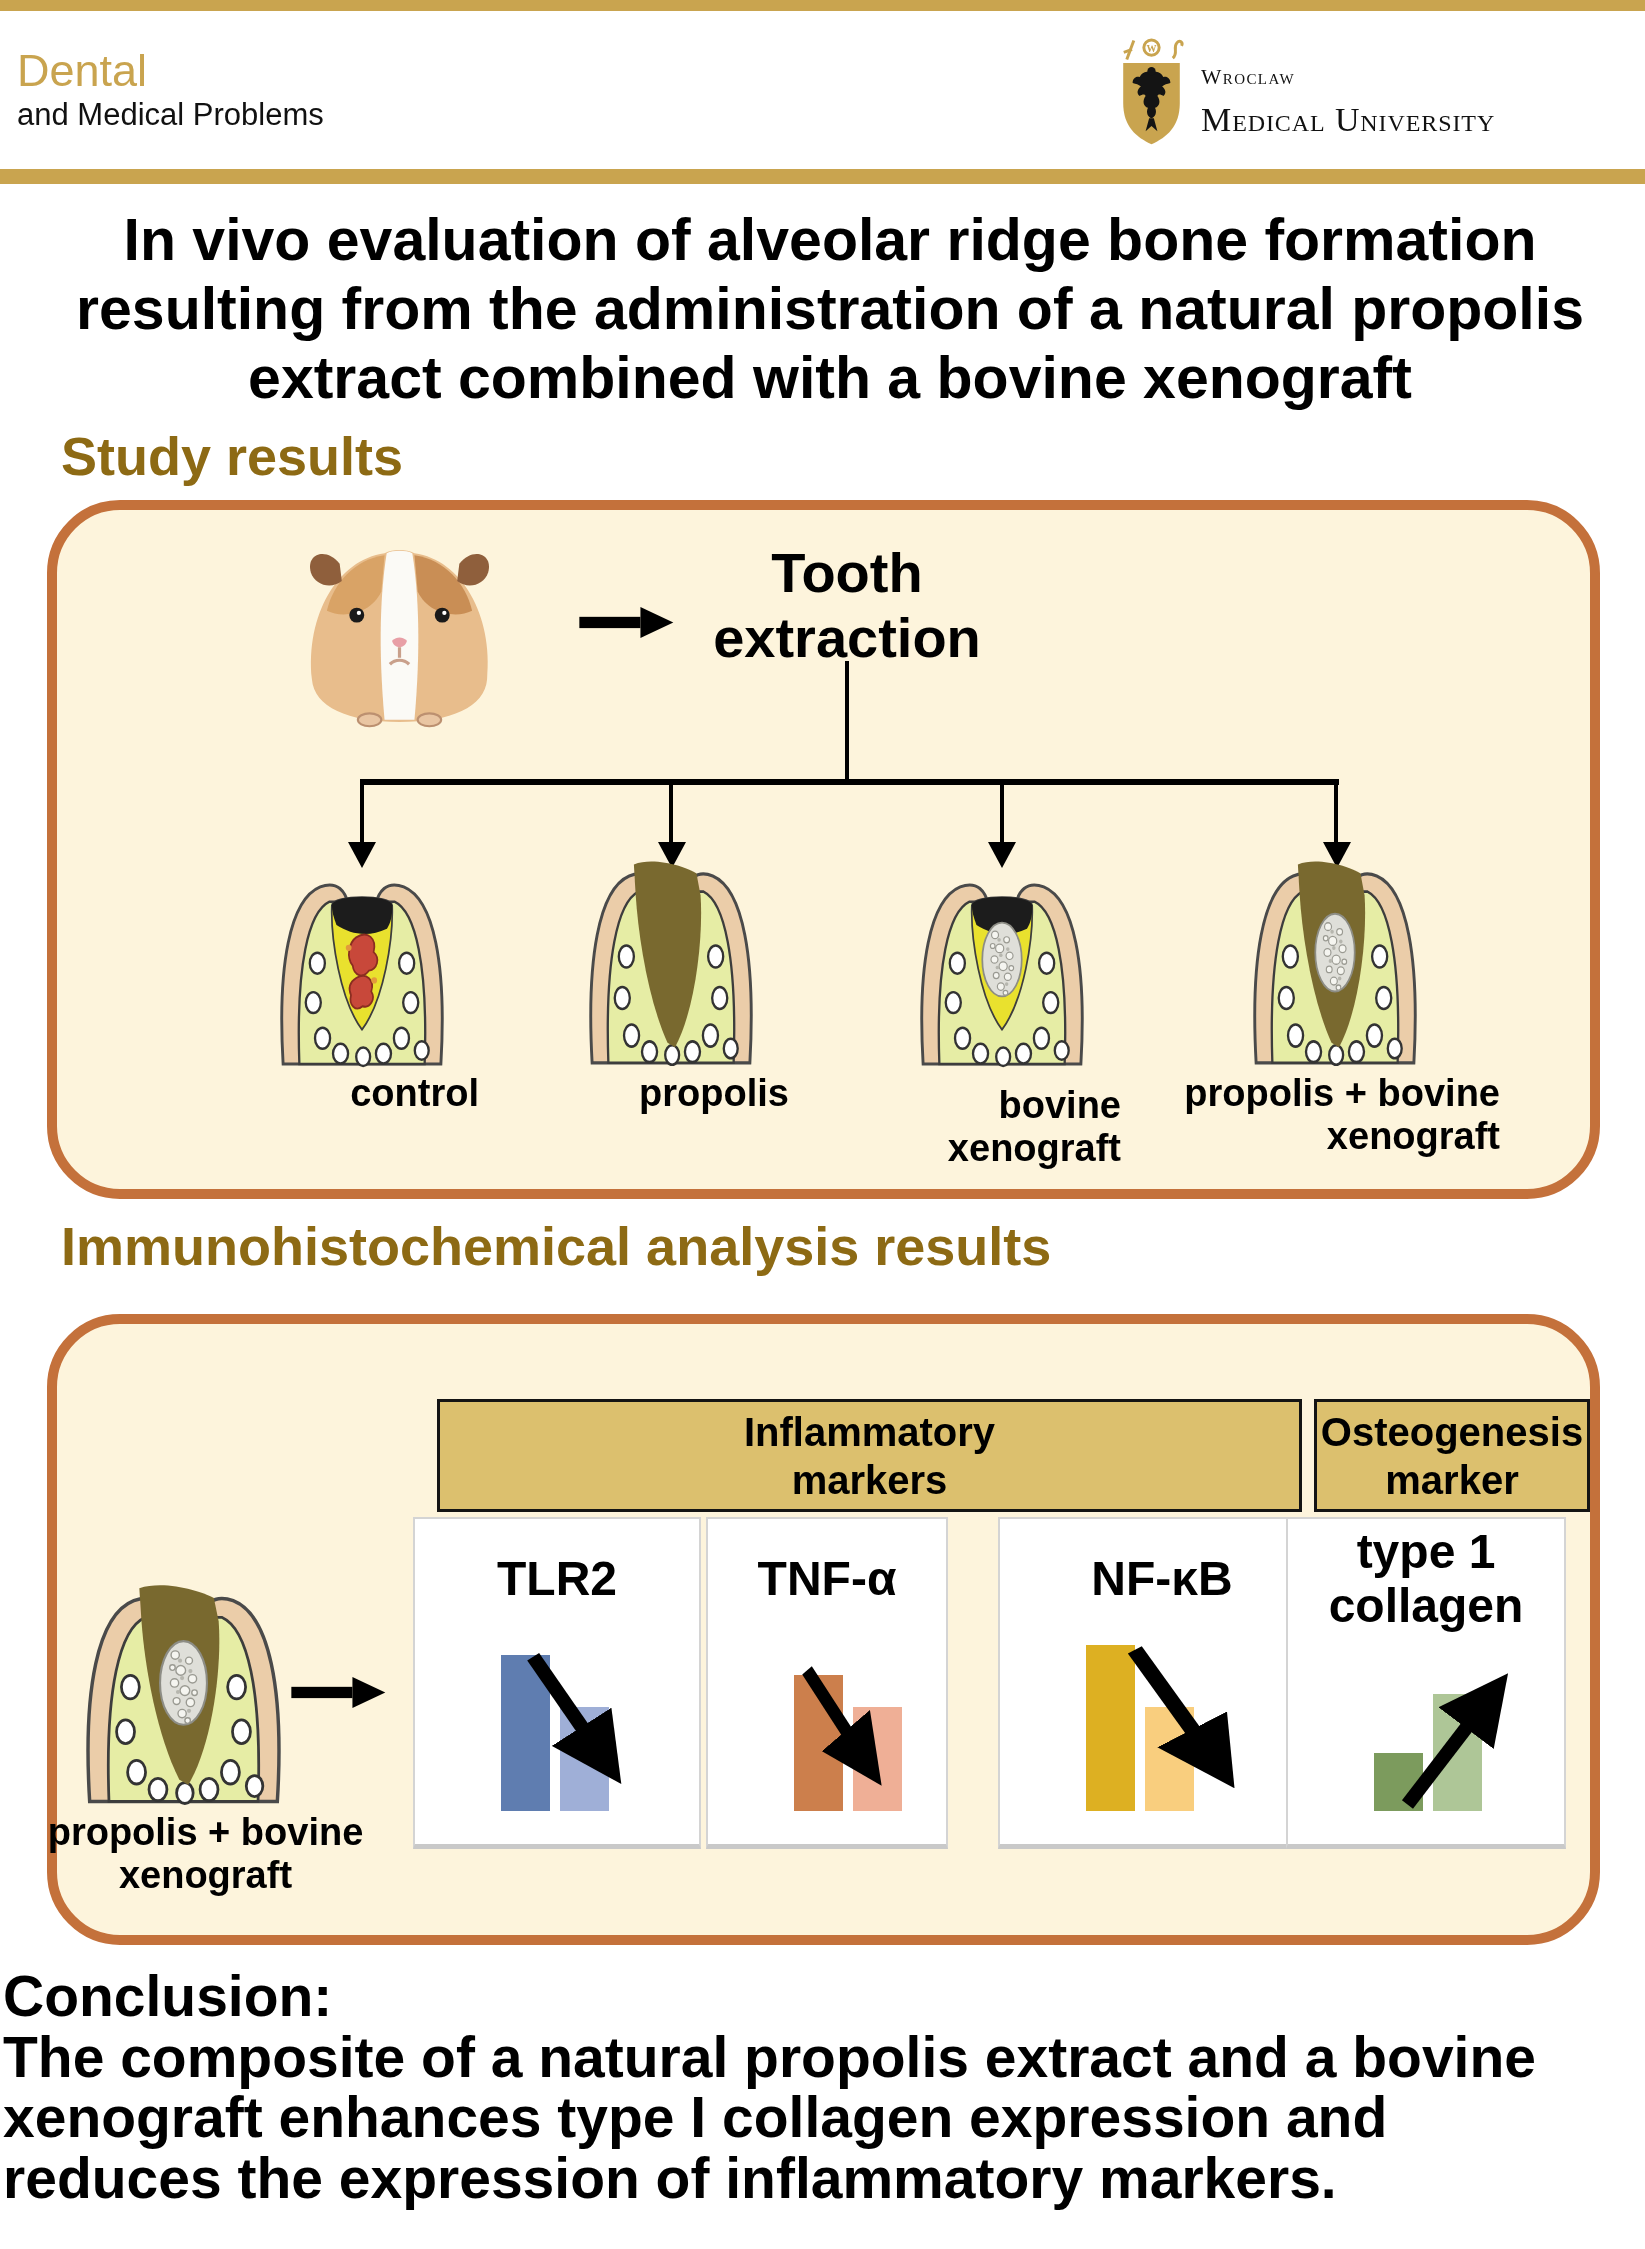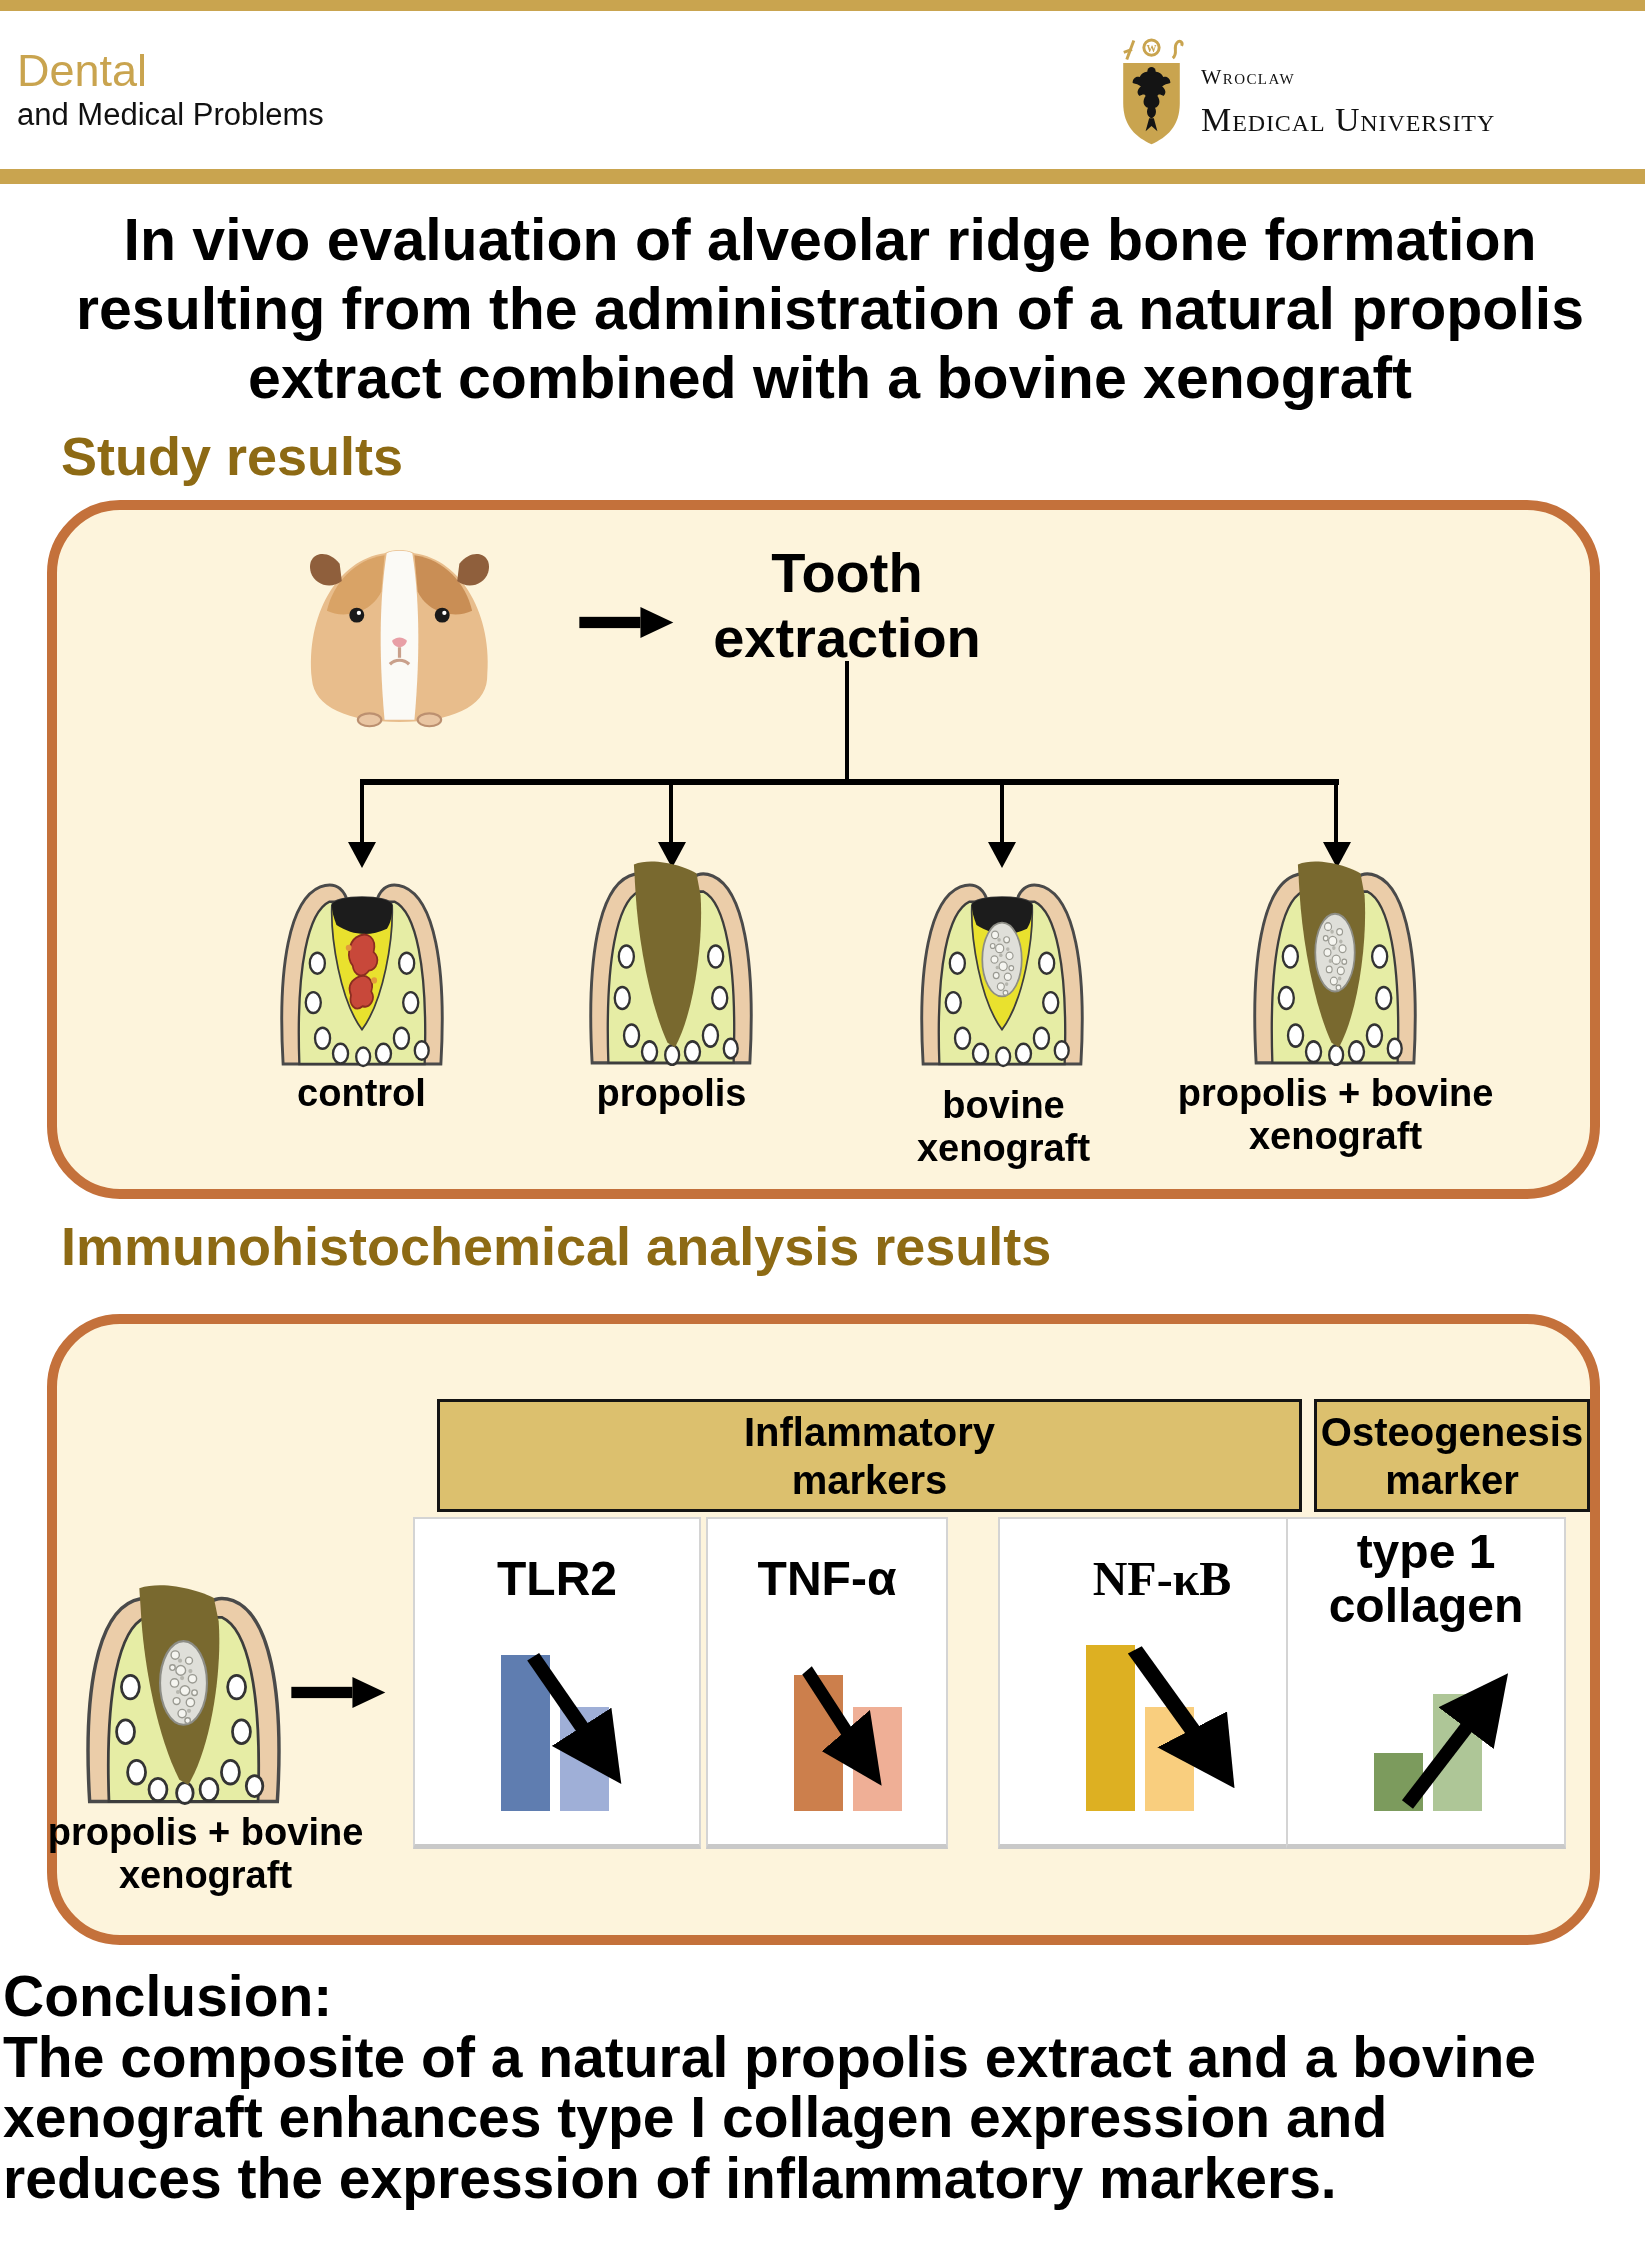--- a/index.html
+++ b/index.html
@@ -32,21 +32,21 @@
   #box-results{left:47px;top:1314px;width:1553px;height:631px;}
 
   .step{left:657px;top:541px;width:380px;font-size:56px;font-weight:bold;line-height:1.16;text-align:center;}
 
   
   .cline{background:#000;}
   .ahead{width:0;height:0;border-left:14px solid transparent;border-right:14px solid transparent;border-top:26px solid #000;}
 
   
   .sock{display:block;}
-  .g-label{top:1072px;font-size:38px;font-weight:bold;line-height:1.14;text-align:center;}
+  .g-label{top:1072px;font-size:38px;font-weight:bold;line-height:1.14;text-align:right;}
 
   
   .thead{top:1399px;height:113px;background:#DCC06E;border:3.3px solid #141414;box-sizing:border-box;
          display:flex;align-items:center;justify-content:center;text-align:center;
          font-size:40px;font-weight:bold;line-height:1.2;margin-left:24px;}
   .mpanel{top:1517px;height:332px;background:#fff;border:2.8px solid #D4D4D4;border-bottom:5.2px solid #C9C9C9;
           box-sizing:border-box;}
   .mtitle{left:0;top:5.6px;width:100%;height:108px;display:flex;align-items:center;justify-content:center;
           text-align:center;font-size:48px;font-weight:bold;line-height:1.12;}
   .bar{position:absolute;bottom:33px;width:49px;}
@@ -270,21 +270,21 @@
   </div>
   <div class="abs mpanel down" style="left:706px;width:242px;">
     <div class="abs mtitle pre">TNF-α</div>
     <div class="bar bar1" style="height: 42%; background: rgb(204, 127, 76);"></div>
     <div class="bar bar2" style="height: 32%; background: rgb(239, 175, 150);"></div>
     <svg class="trend t-down" viewBox="0 0 596 708" preserveAspectRatio="none">
       <line x1="248" y1="330" x2="408" y2="545" stroke="#000" stroke-width="30" marker-end="url(#ah)"></line>
       </svg>
 
   </div>
-  <div class="abs mpanel down" style="left:998px;width:328px;font-family:Liberation Serif, serif;">
+  <div class="abs mpanel down" style="left:998px;width:328px;">
     <div class="abs mtitle pre">NF-κB</div>
     <div class="bar bar1" style="height: 51%; background: rgb(221, 176, 34);"></div>
     <div class="bar bar2" style="height: 32%; background: rgb(249, 206, 126);"></div>
     <svg class="trend t-down" viewBox="0 0 596 708" preserveAspectRatio="none">
       <line x1="248" y1="285" x2="408" y2="548" stroke="#000" stroke-width="30" marker-end="url(#ah)"></line>
       </svg>
 
   </div>
   <div class="abs mpanel up" style="left:1286px;width:280px;">
     <div class="abs mtitle pre">type 1

